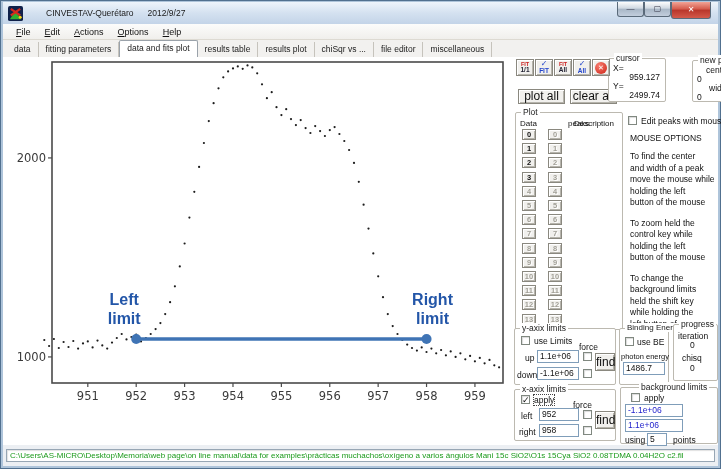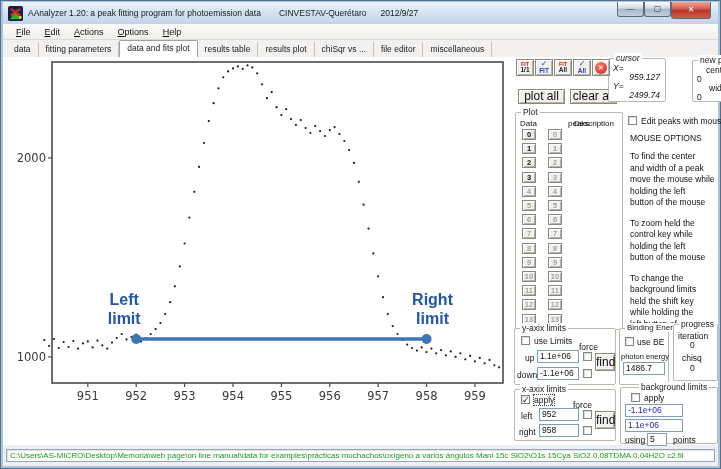--- a/index.html
+++ b/index.html
@@ -108,21 +108,20 @@
 
 <div class="window">
 
   <div class="titlebar">
     <svg class="app-icon" viewBox="0 0 16 16">
       <rect x="0" y="0" width="16" height="16" rx="2" fill="#10214a"></rect>
       <polygon points="2,14 8,5 14,14" fill="#2fae2f"></polygon>
       <path d="M3 3 L13 10 M13 3 L3 10" stroke="#d42a1e" stroke-width="2.4" fill="none"></path>
       <circle cx="13" cy="12" r="1.6" fill="#f4d11e"></circle>
     </svg>
-    <span class="title-main">AAnalyzer 1.20: a peak fitting program for photoemission data</span>
     <span class="title-org">CINVESTAV-Querétaro</span>
     <span class="title-date">2012/9/27</span>
   </div>
   <div class="winbtns">
     <div class="winbtn">—</div>
     <div class="winbtn">▢</div>
     <div class="winbtn close">✕</div>
   </div>
 
   <div class="menubar" id="menubar">
@@ -287,21 +286,21 @@
       </div>
       <div class="fitbtn">
         <span class="fit-l1 chk">✓</span>
         <span class="fit-l2 chk">All</span>
       </div>
       <div class="fitbtn">
         <span class="stopcircle">✕</span>
       </div>
     </div>
 
-  <div class="gb" style="left:608px; top:58px; width:58px; height:44px;font-style:italic;">
+  <div class="gb" style="left:608px; top:58px; width:58px; height:44px;">
     <span class="gb-label">cursor</span>
     <span class="lbl" style="left:4px; top:4px;">X=</span>
     <span class="lbl" style="right:5px; top:13px;">959.127</span>
     <span class="lbl" style="left:4px; top:22px;">Y=</span>
     <span class="lbl" style="right:5px; top:31px;">2499.74</span>
   </div>
 
   <div class="gb" style="left:692px; top:60px; width:46px; height:42px;">
     <span class="gb-label">new peak</span>
     <span class="lbl" style="left:13px; top:4px;">center</span>

